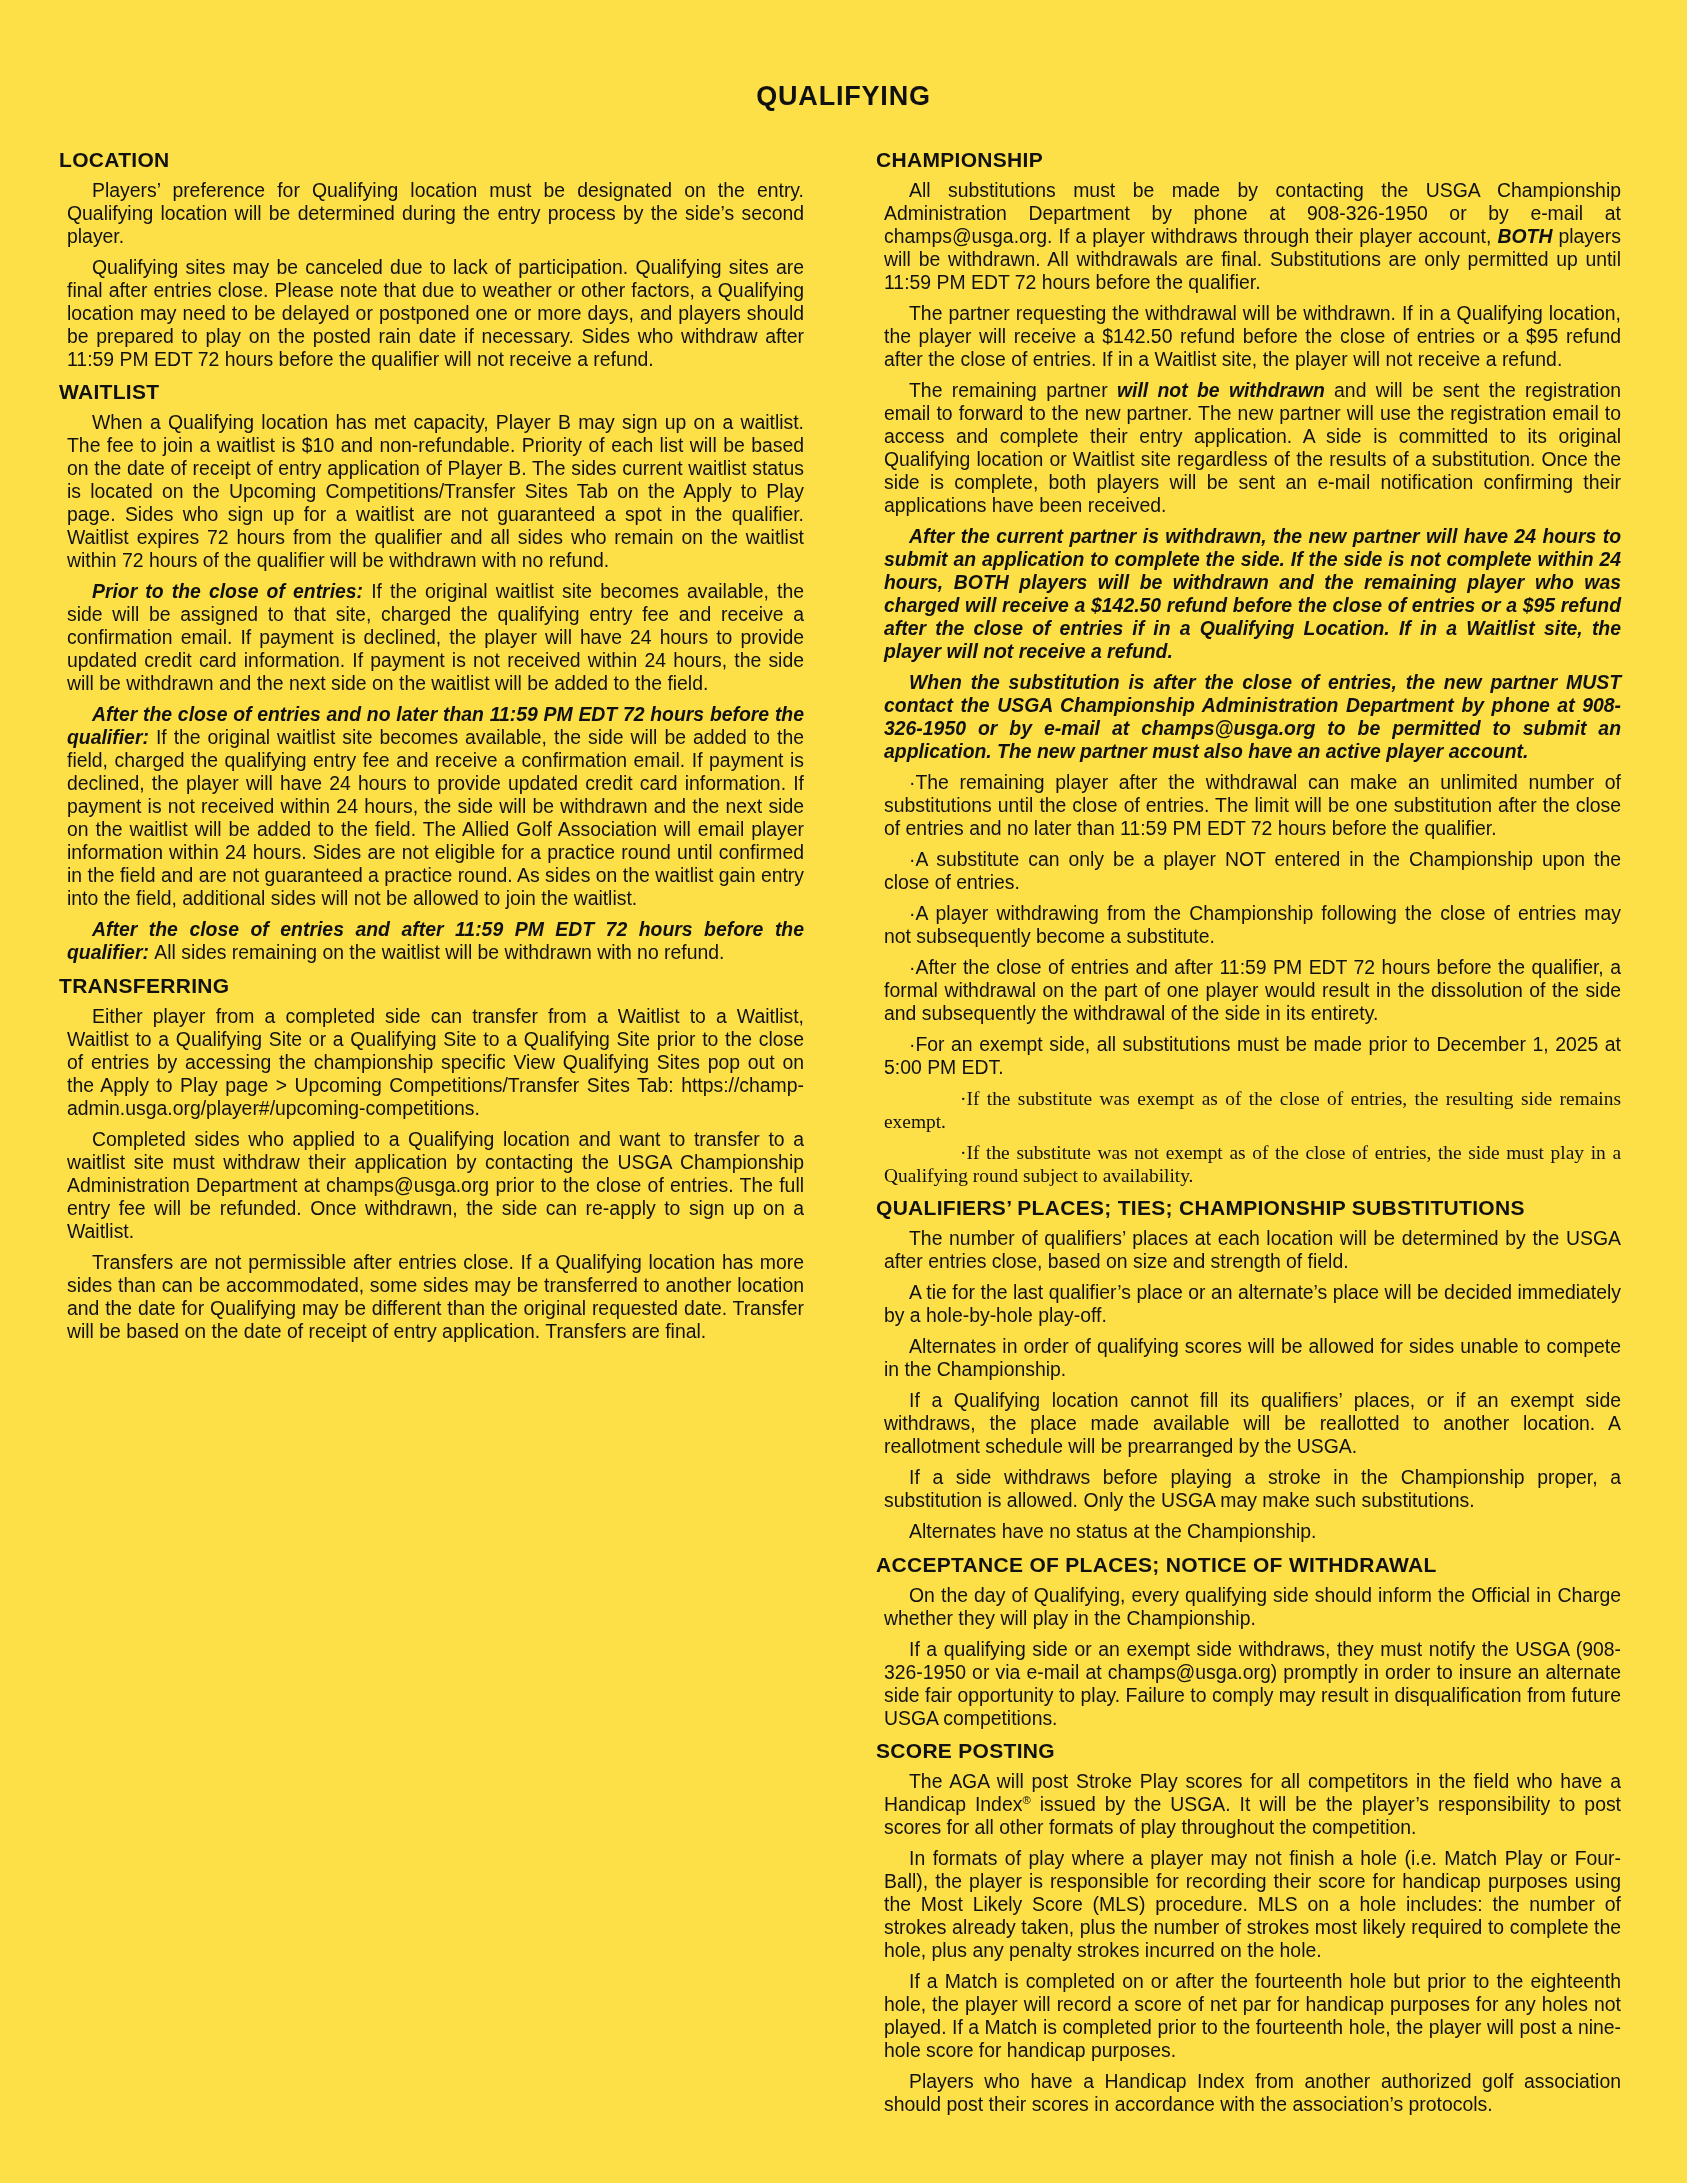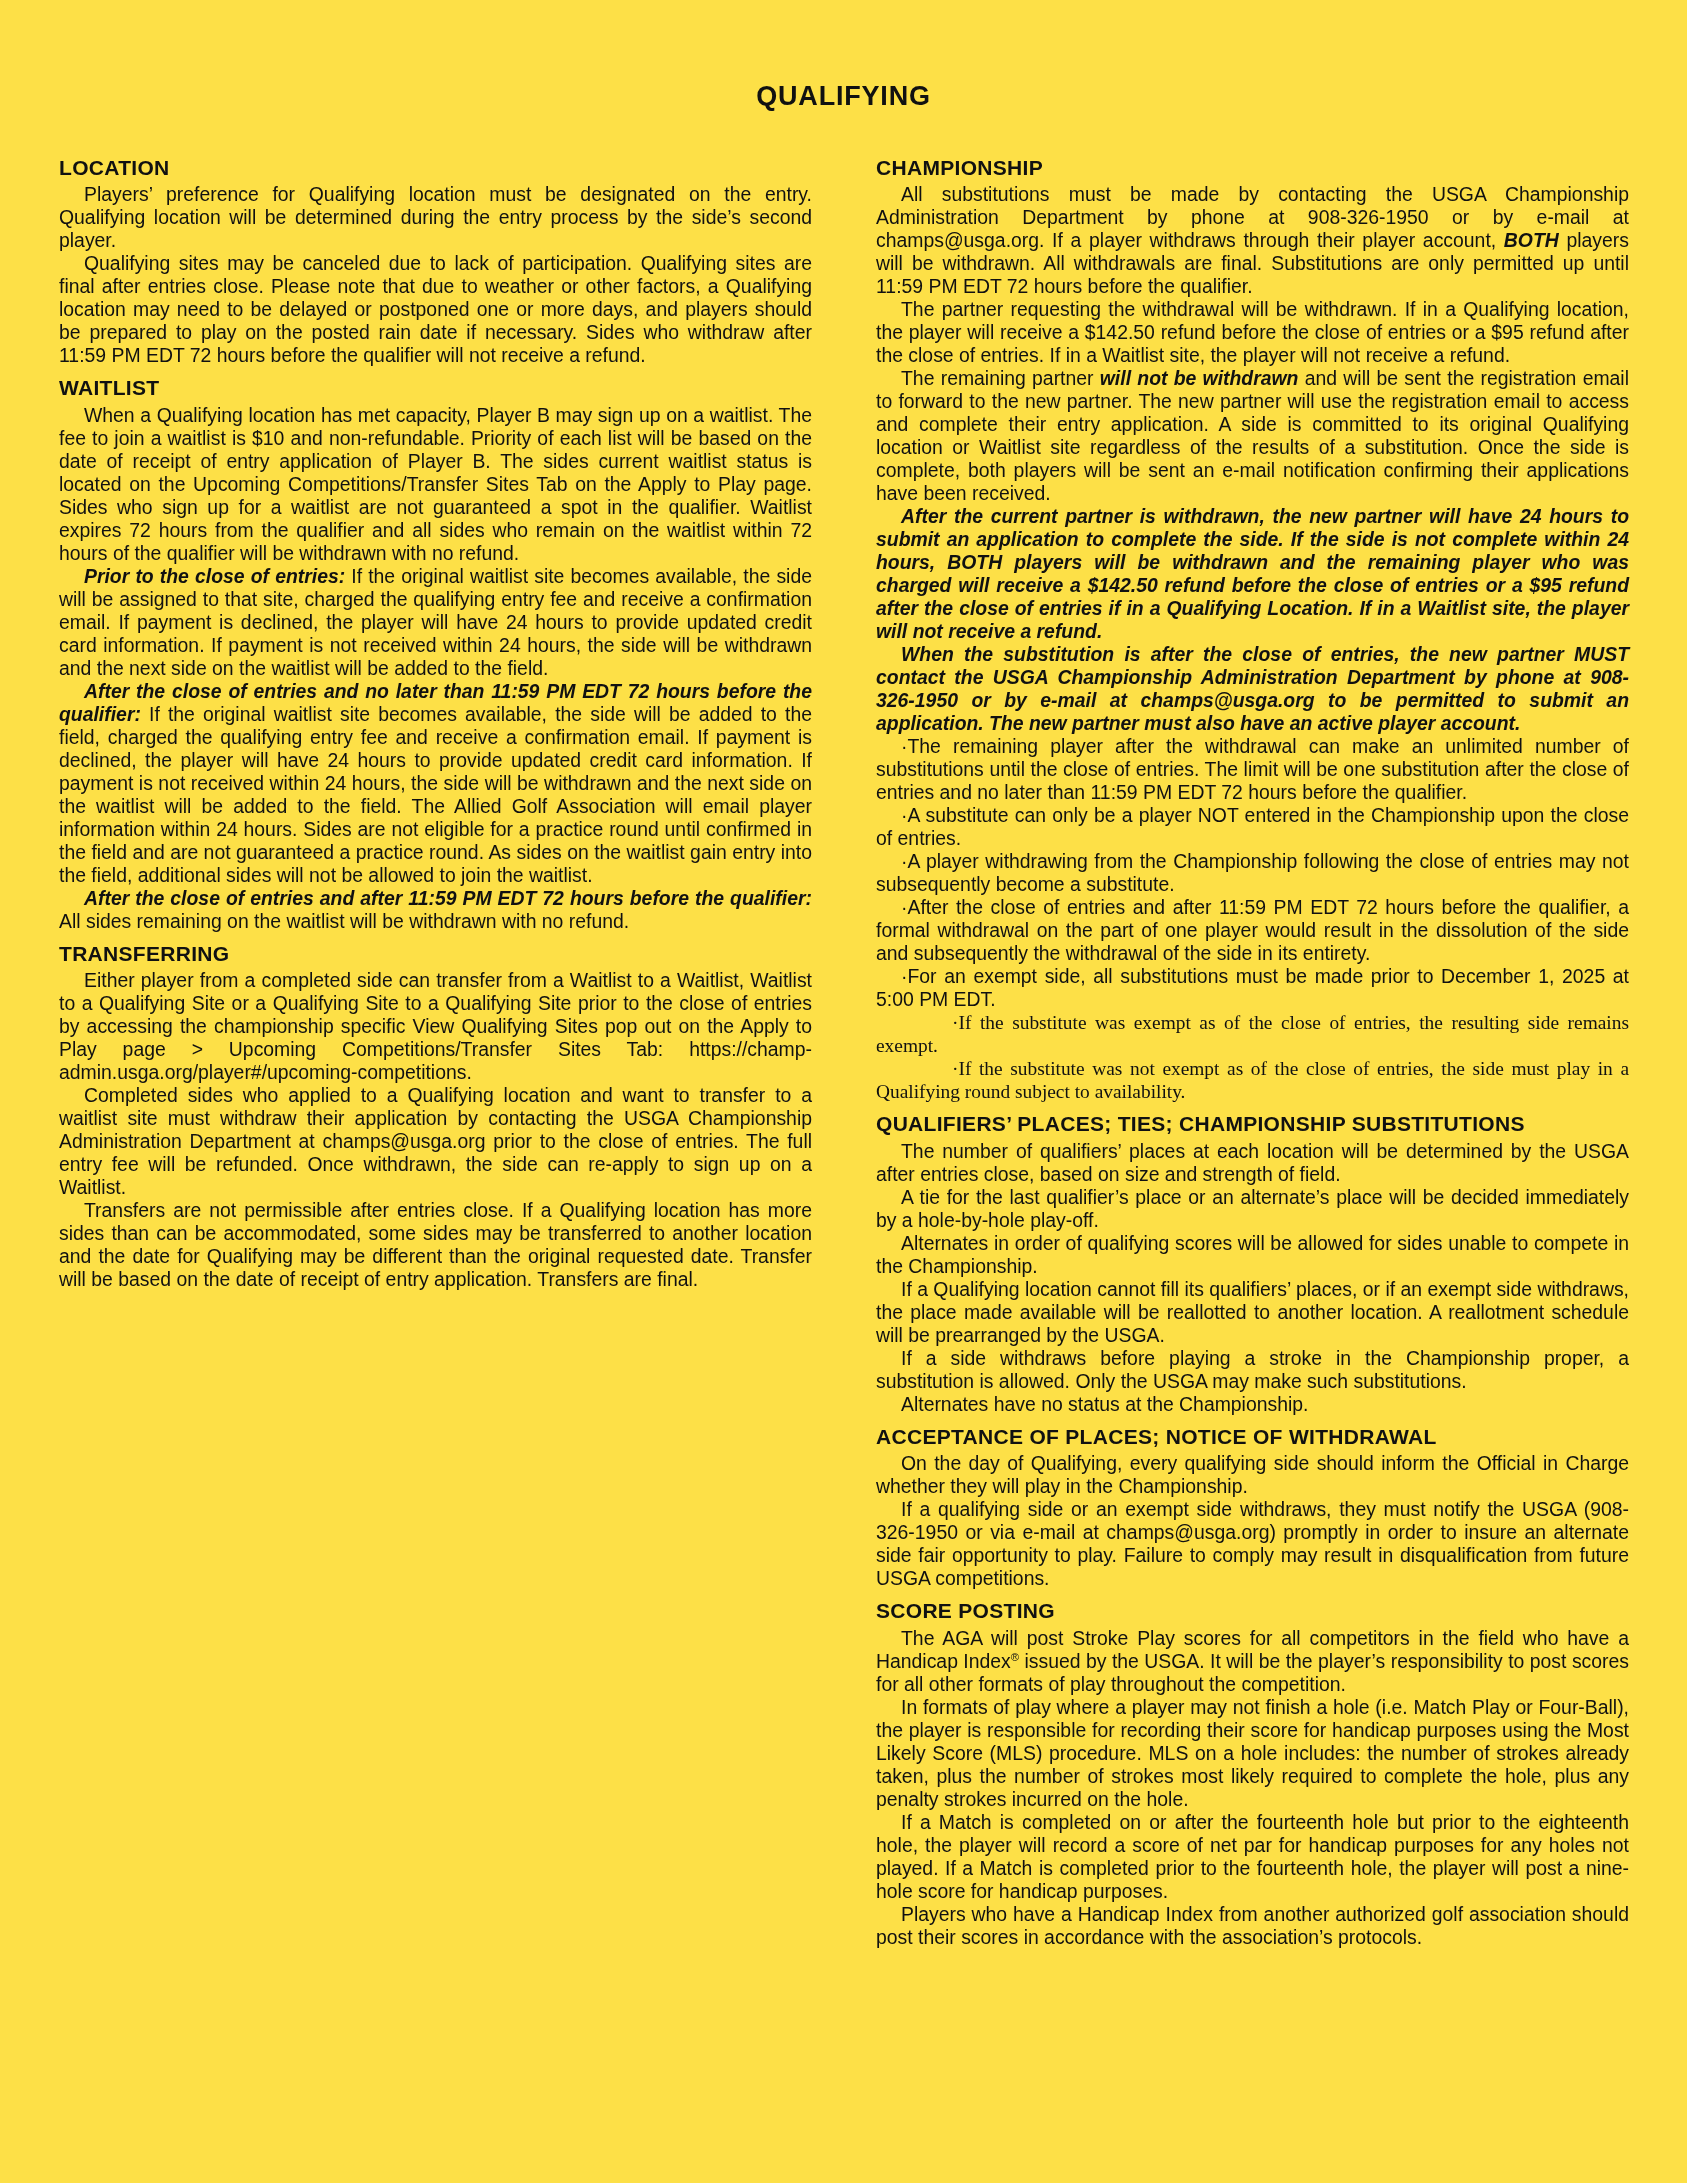--- a/index.html
+++ b/index.html
@@ -20,22 +20,22 @@
     position:absolute;top:148px;width:753px;
     font-size:19.4px;line-height:23px;
     text-align:justify;
   }
   #col-left{left:59px;}
   #col-right{left:876px;}
   .sec-heading{
     font-size:21px;font-weight:700;letter-spacing:0.3px;
     margin:9.3px 0 4.2px 0;text-align:left;
   }
-  .col .sec-heading:first-child{margin-top:8px;}
-  .para{margin:0;padding:0;}
+  .col .sec-heading:first-child{margin-top:0;}
+  .para{margin:8px;padding:0;}
   .indent-1{text-indent:25px;}
   .indent-2{text-indent:51px;}
   .indent-3{text-indent:76px;font-family:Liberation Serif, serif;}
   .b{font-weight:700;font-style:italic;}
   sup{font-size:58%;line-height:0;}
 </style>
 </head>
 <body>
 
 <div class="page">

